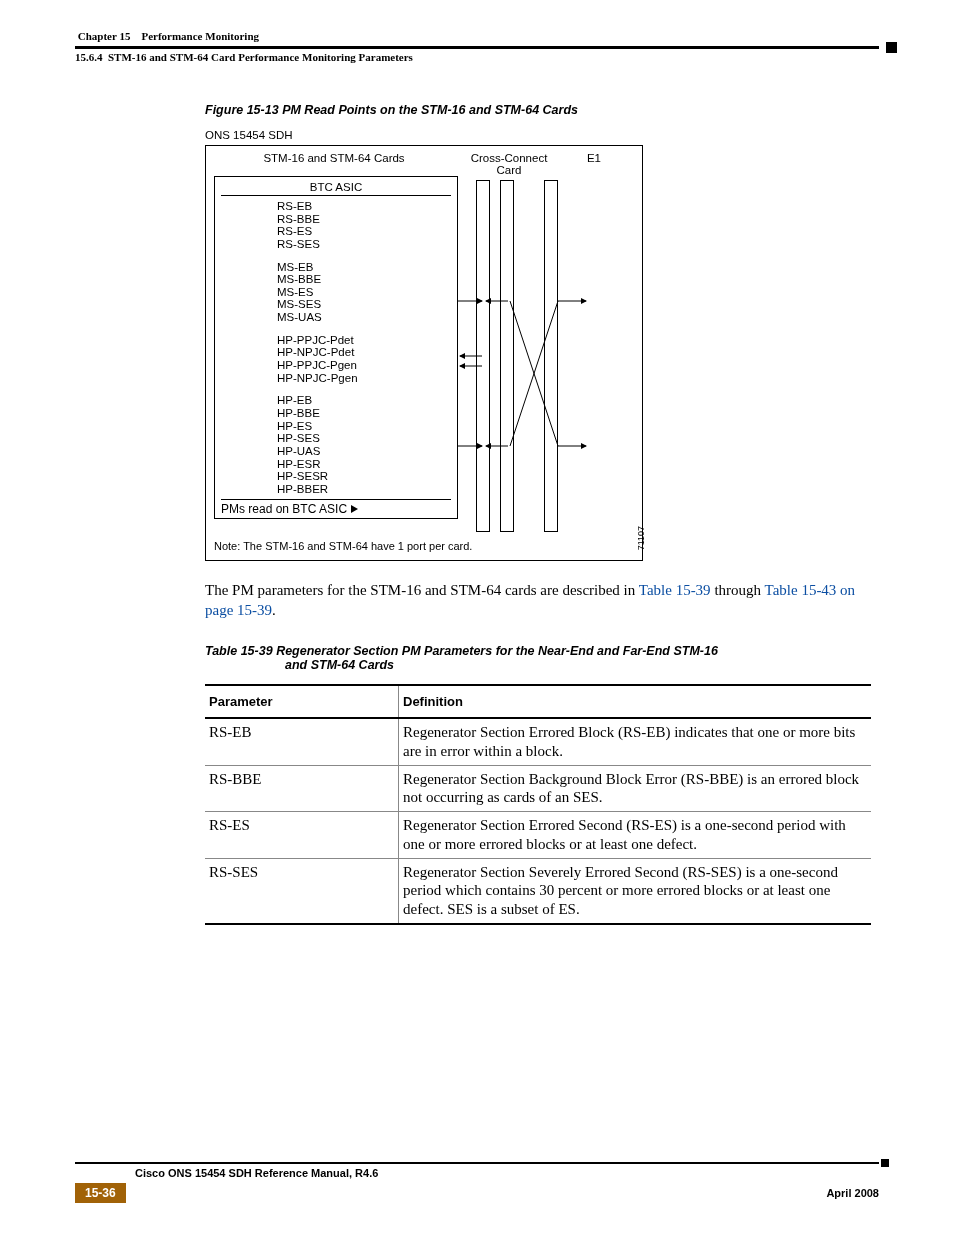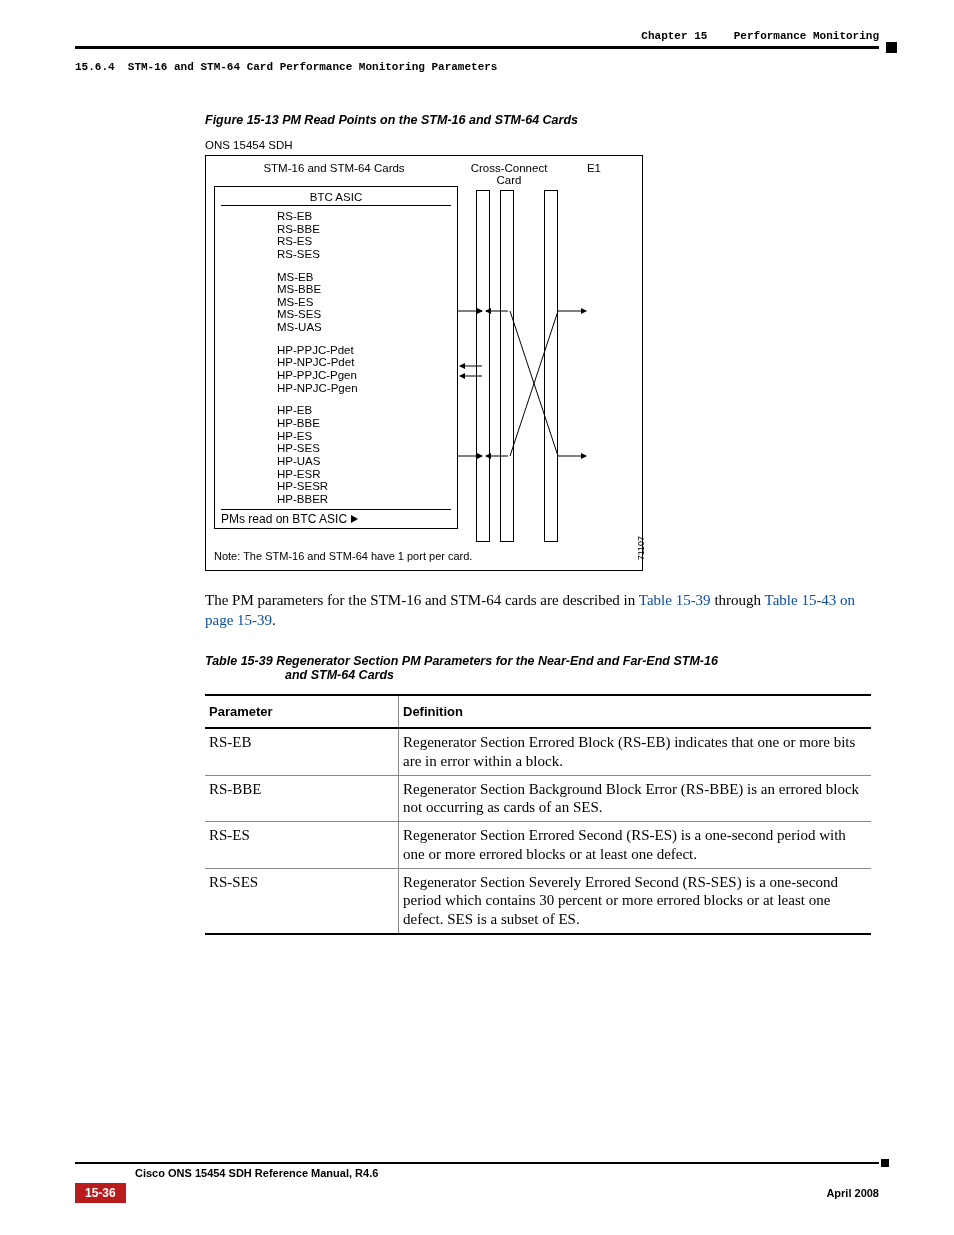--- a/index.html
+++ b/index.html
@@ -11,24 +11,24 @@
     padding: 0;
     width: 954px;
   }
   .page {
     padding: 30px 75px 30px 75px;
     position: relative;
     height: 1175px;
   }
   .header {
     display: flex;
-    justify-content: space-between;
+    justify-content: flex-start;
     align-items: flex-end;
     border-bottom: none;
-    font-family: Liberation Mono, monospace;
+    font-family: Liberation Serif, serif;
     font-size: 11px;
     font-weight: bold;
     margin-bottom: 4px;
   }
   .header-right {
     text-align: right;
   }
   .header-left {
     text-align: left;
   }
@@ -232,21 +232,21 @@
     margin-left: 60px;
     margin-top: 3px;
   }
   .footer-row {
     display: flex;
     justify-content: space-between;
     align-items: center;
     margin-top: 4px;
   }
   .page-num-box {
-    background: #b91c1c;
+    background: #a16207;
     color: #fff;
     font-family: Arial, Helvetica, sans-serif;
     font-size: 12px;
     font-weight: bold;
     padding: 3px 10px;
   }
   .footer-date {
     font-family: Arial, Helvetica, sans-serif;
     font-size: 11px;
     font-weight: bold;
@@ -265,21 +265,21 @@
 <div class="page">
 
   <div class="header">
     <div class="header-left">&nbsp;</div>
     <div class="header-right">
       <span>Chapter 15</span>&nbsp;&nbsp;&nbsp;
       <span>Performance Monitoring</span>
     </div>
   </div>
   <div class="header-rule right-square"></div>
-  <div class="header" style="margin-top:12px;">
+  <div class="header" style="margin-top:2px;">
     <div class="header-left">
       <span>15.6.4</span>&nbsp;
       <span>STM-16 and STM-64 Card Performance Monitoring Parameters</span>
     </div>
     <div class="header-right">&nbsp;</div>
   </div>
 
   <div class="content">
 
     <div class="fig-caption">

